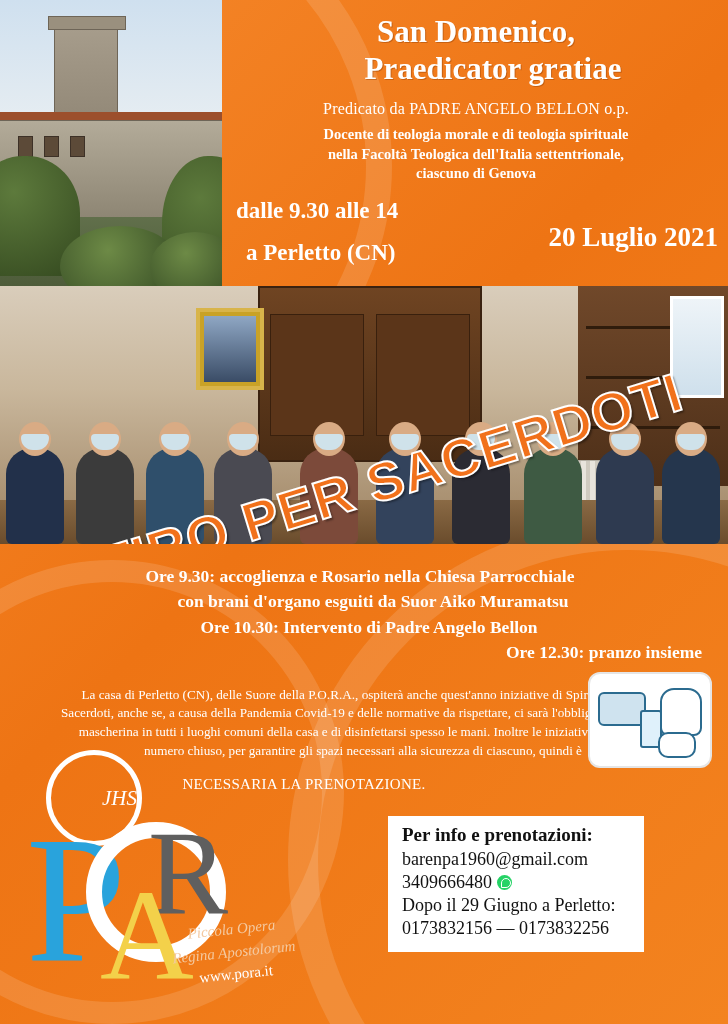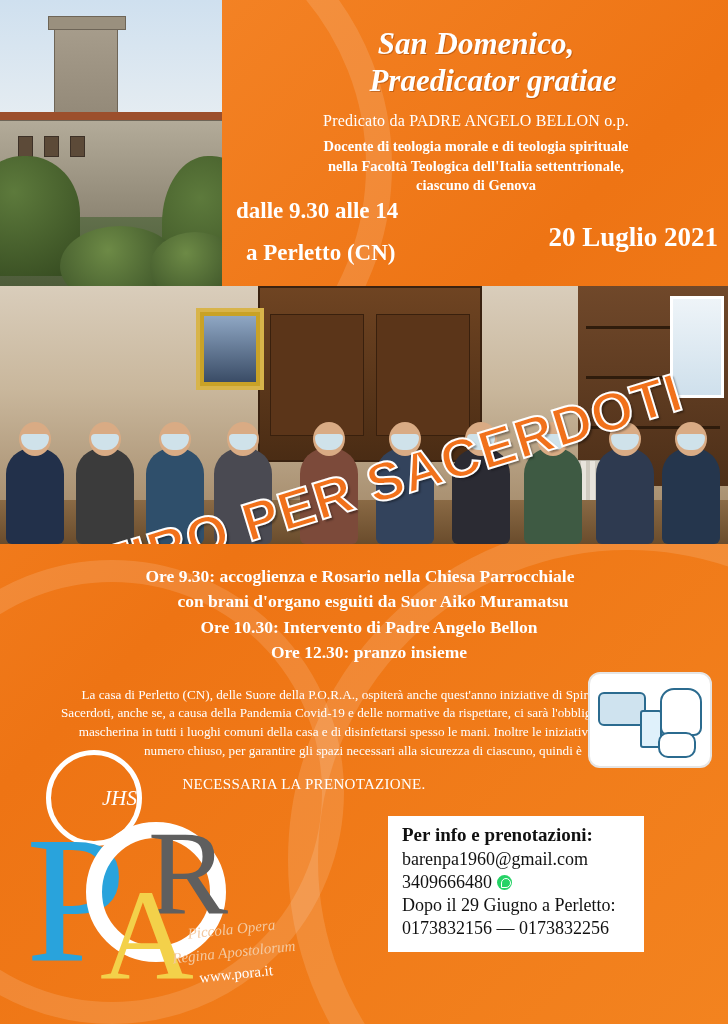--- a/index.html
+++ b/index.html
@@ -82,26 +82,25 @@
 
   .top-text {
     position: absolute;
     left: 228px;
     top: 0;
     right: 4px;
     color: #ffffff;
     text-align: center;
   }
   .title-main {
-    font-style: italic;
     font-weight: bold;
     font-size: 31px;
     line-height: 1.18;
     text-shadow: 1px 1px 0 rgba(120,50,0,0.35);
-    margin-top: 26px;
+    margin-top: 14px;
   }
   .title-main .l2 { display:block; padding-left: 34px; }
   .subtitle1 {
     font-weight: normal;
     font-size: 16px;
     margin-top: 13px;
     letter-spacing: .2px;
   }
   .subtitle2 {
     font-weight: bold;
@@ -224,21 +223,21 @@
     padding: 20px 26px 6px 18px;
   }
   .prog-line {
     font-weight: bold;
     font-size: 17.5px;
     line-height: 1.45;
   }
   .prog-l1 { text-align: center; }
   .prog-l2 { text-align: center; padding-left: 26px; }
   .prog-l3 { text-align: center; padding-left: 18px; }
-  .prog-l4 { text-align: center; padding-left: 18px; }
+  .prog-l4 { text-align: right; padding-left: 18px; }
 
   .paragraph {
     position: relative;
     margin: 14px 60px 0 58px;
     color: #ffffff;
     font-size: 13.2px;
     line-height: 1.42;
     text-align: center;
   }
   .necessaria {

